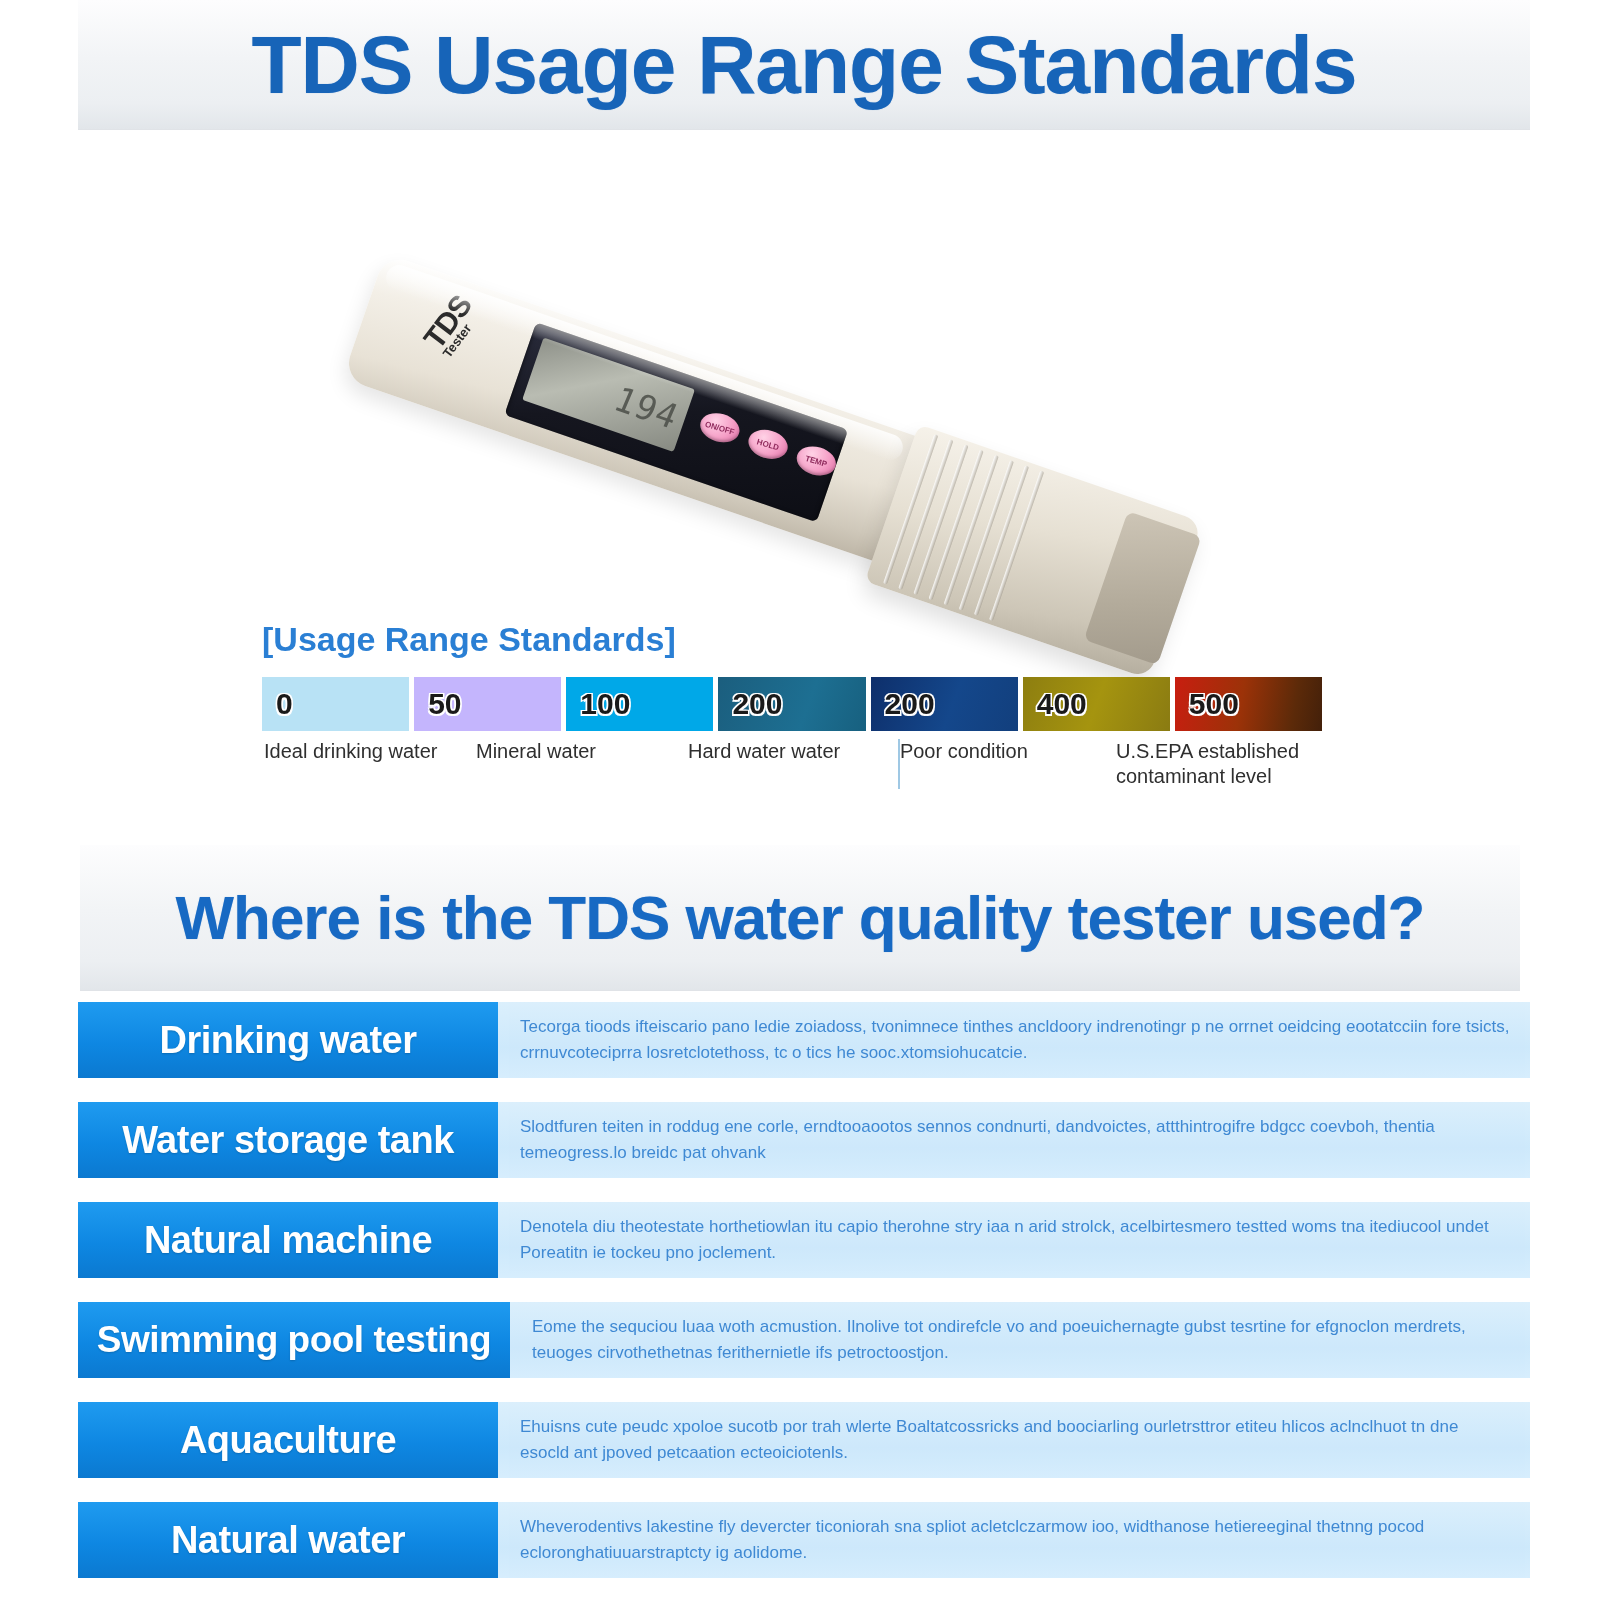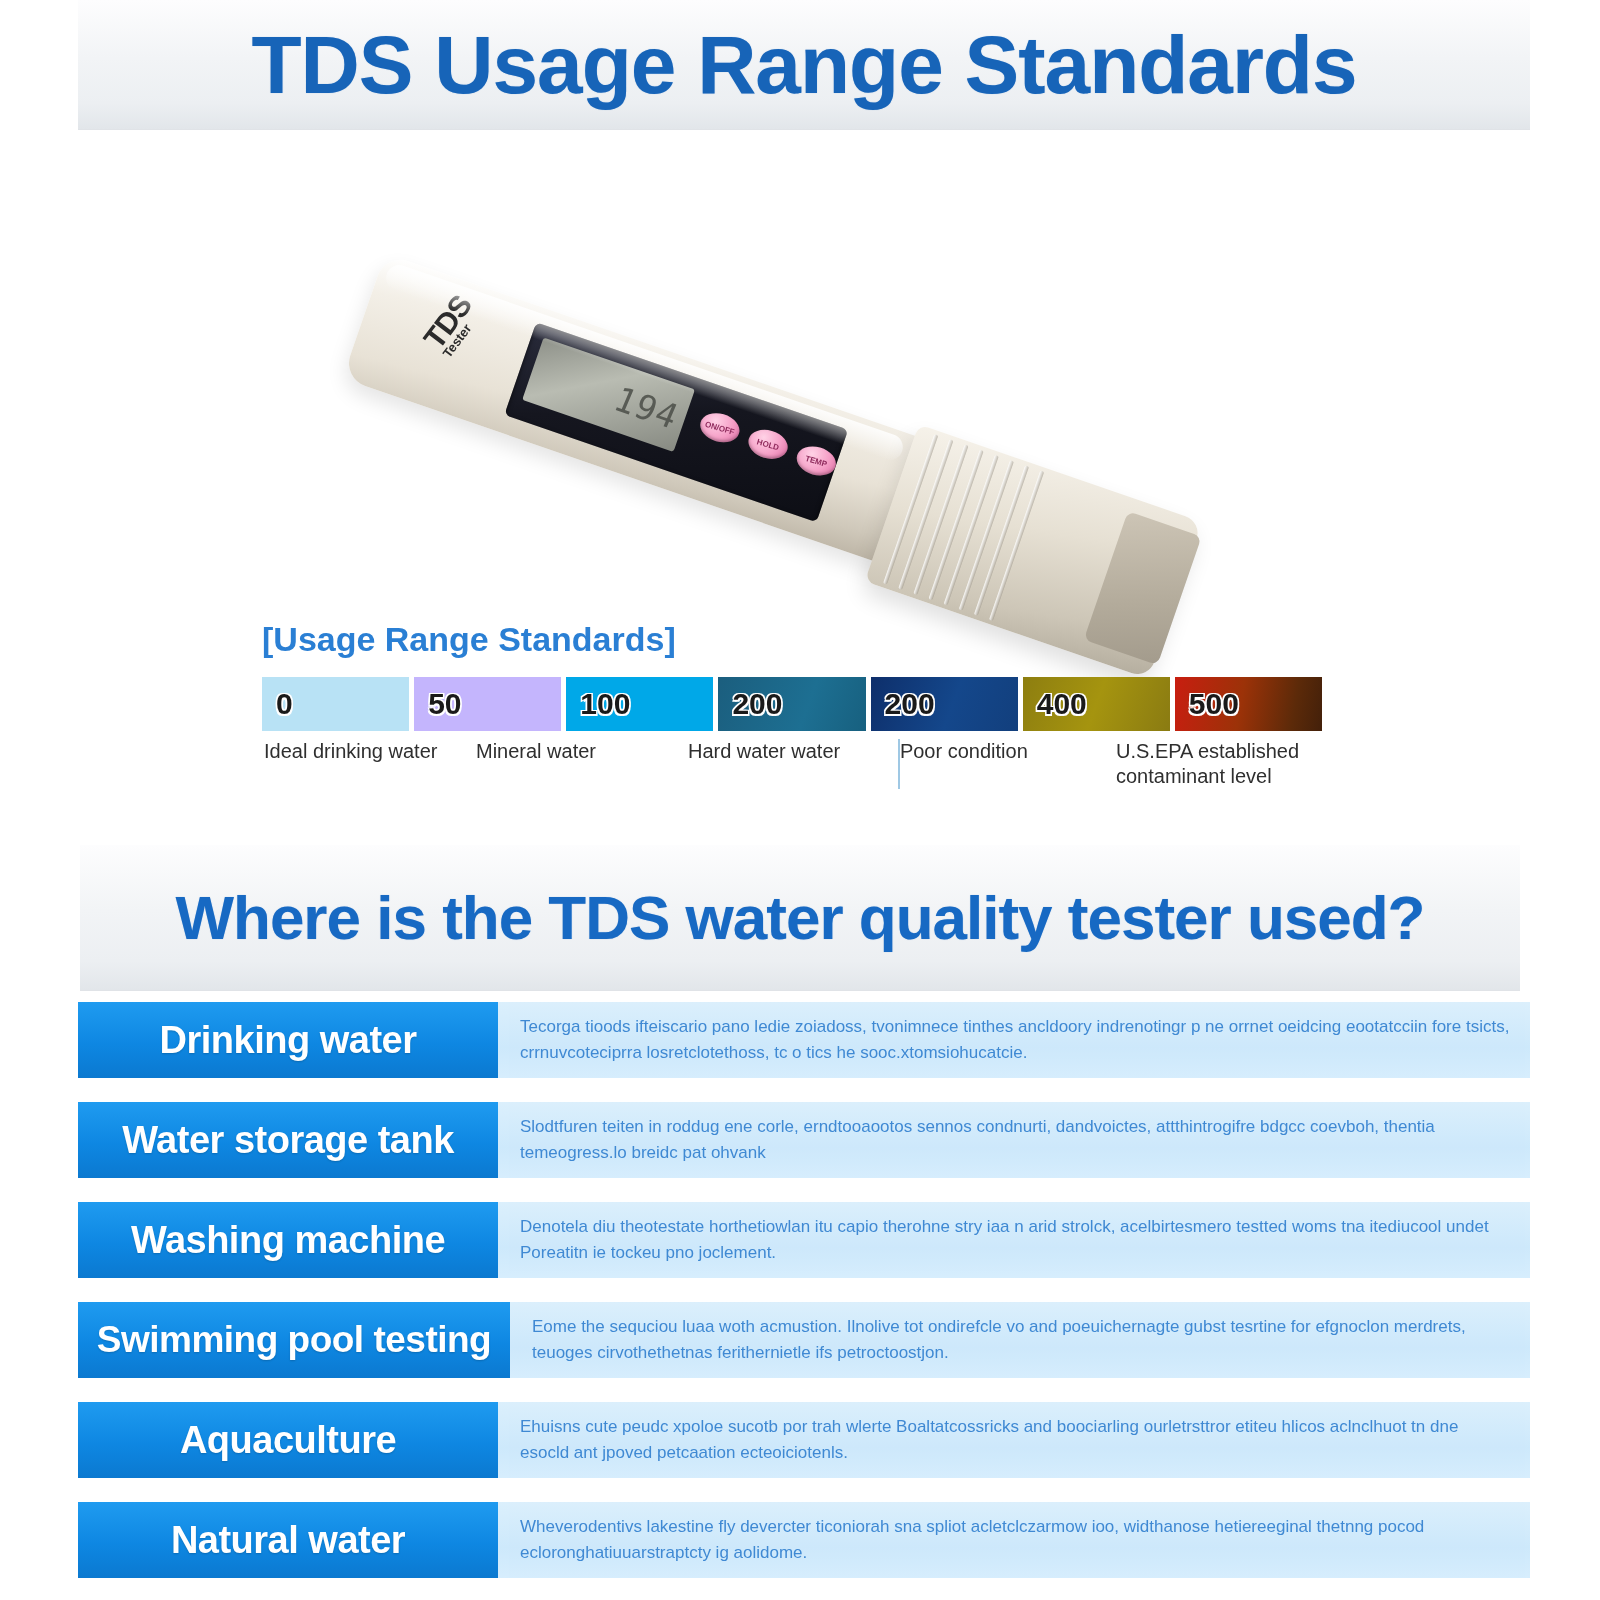--- a/index.html
+++ b/index.html
@@ -240,21 +240,21 @@
     </div>
 
     <div class="urow">
       <div class="ulabel">Water storage tank</div>
       <div class="udesc">
         <p>Slodtfuren teiten in roddug ene corle, erndtooaootos sennos condnurti, dandvoictes, attthintrogifre bdgcc coevboh, thentia temeogress.lo breidc pat ohvank</p>
       </div>
     </div>
 
     <div class="urow">
-      <div class="ulabel">Washing machine</div>
+      <div class="ulabel">Natural machine</div>
       <div class="udesc">
         <p>Denotela diu theotestate horthetiowlan itu capio therohne stry iaa n arid strolck, acelbirtesmero testted woms tna itediucool undet Poreatitn ie tockeu pno joclement.</p>
       </div>
     </div>
 
     <div class="urow wide">
       <div class="ulabel">Swimming pool testing</div>
       <div class="udesc">
         <p>Eome the sequciou luaa woth acmustion. Ilnolive tot ondirefcle vo and poeuichernagte gubst tesrtine for efgnoclon merdrets, teuoges cirvothethetnas ferithernietle ifs petroctoostjon.</p>
       </div>

